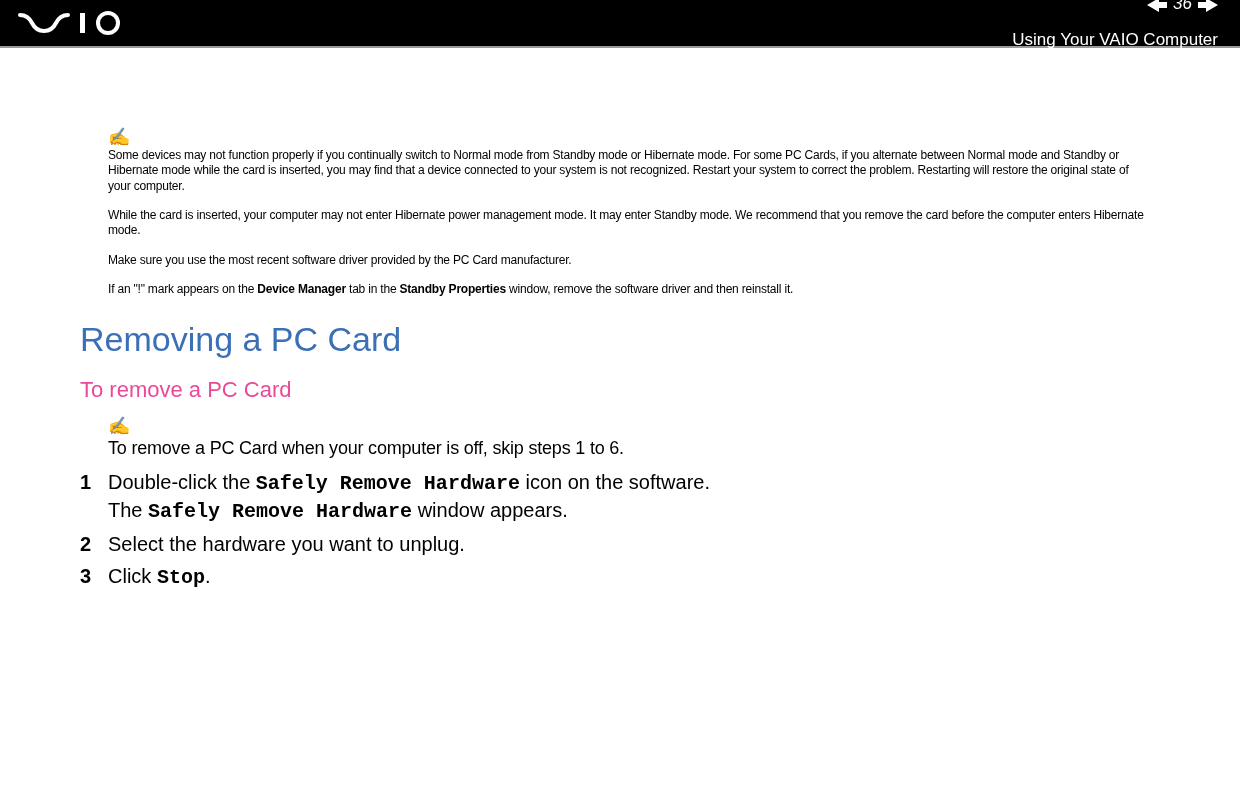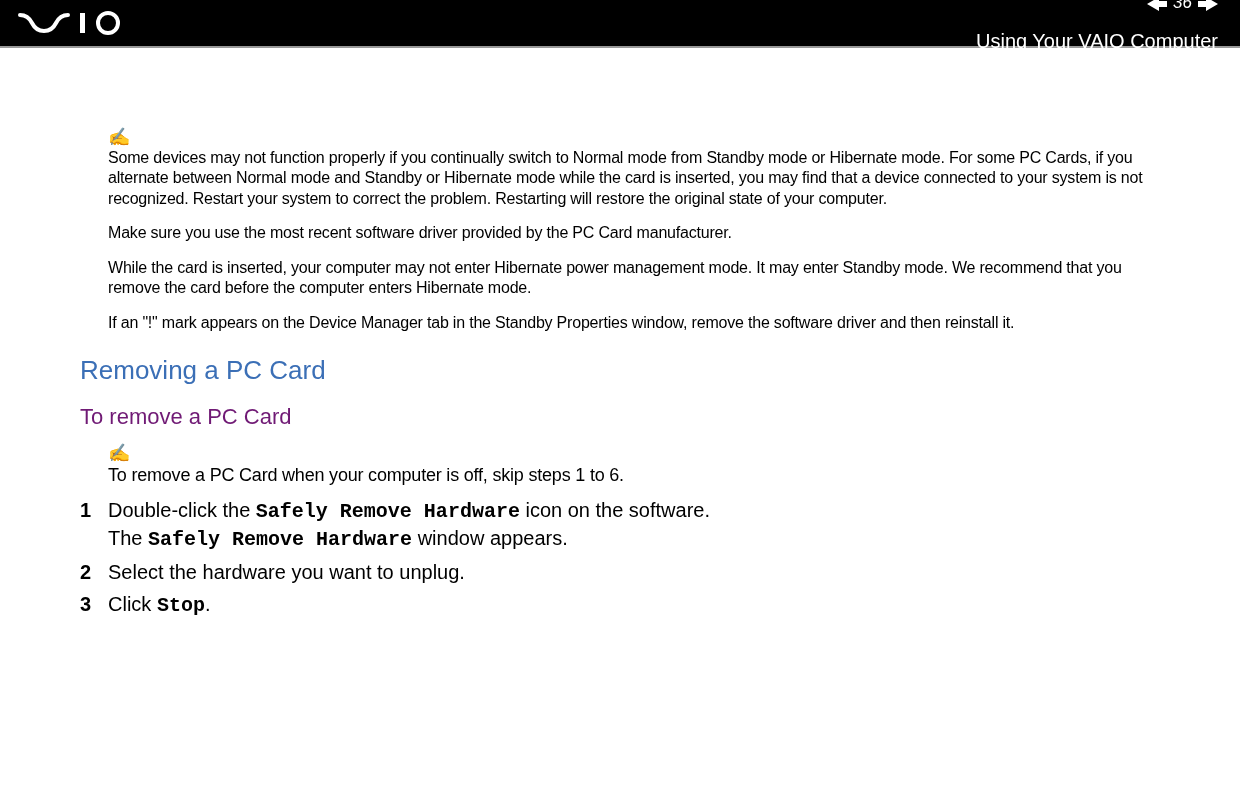--- a/index.html
+++ b/index.html
@@ -44,21 +44,21 @@
       font-style: italic;
       font-weight: normal;
       font-size: 17px;
       line-height: 1;
     }
     .nav-row .arrow {
       display: inline-flex;
       align-items: center;
     }
     .chapter-title {
-      font-size: 20px;
+      font-size: 17px;
       line-height: 1.2;
       margin-top: 18px;
     }
     .divider {
       width: 100%;
       height: 2px;
       background: #999;
     }
     .content {
       padding: 80px 90px 0 108px;
@@ -66,42 +66,42 @@
     .note-icon {
       font-size: 18px;
       color: #666;
       line-height: 1;
       margin-bottom: 2px;
       display: block;
     }
     .note-text {
       font-family: "Helvetica Neue", Arial, sans-serif;
       font-stretch: condensed;
-      font-size: 16px;
+      font-size: 12px;
       line-height: 1.28;
       letter-spacing: -0.2px;
       margin-bottom: 14px;
     }
-    .note-text .b { font-weight: normal; }
+    .note-text .b { font-weight: bold; }
     .heading-blue {
       color: #3b6fb6;
-      font-size: 26px;
+      font-size: 34px;
       font-weight: normal;
       margin-top: 22px;
       margin-bottom: 8px;
       margin-left: -28px;
     }
     .body-text {
       font-size: 20px;
       line-height: 1.25;
       margin-left: -28px;
       margin-bottom: 14px;
     }
     .sub-heading {
-      color: #701a75;
+      color: #ec4899;
       font-size: 22px;
       font-weight: normal;
       margin-left: -28px;
       margin-top: 18px;
       margin-bottom: 14px;
     }
     .steps {
       margin-left: -28px;
     }
     .step-row {
@@ -154,22 +154,22 @@
     </div>
     <div class="chapter-title">Using Your VAIO Computer</div>
   </div>
 </div>
 <div class="divider"></div>
 
 <div class="content">
 
   <span class="note-icon">✍</span>
   <p class="note-text">Some devices may not function properly if you continually switch to Normal mode from Standby mode or Hibernate mode. For some PC Cards, if you alternate between Normal mode and Standby or Hibernate mode while the card is inserted, you may find that a device connected to your system is not recognized. Restart your system to correct the problem. Restarting will restore the original state of your computer.</p>
+  <p class="note-text">While the card is inserted, your computer may not enter Hibernate power management mode. It may enter Standby mode. We recommend that you remove the card before the computer enters Hibernate mode.</p>
   <p class="note-text">Make sure you use the most recent software driver provided by the PC Card manufacturer.</p>
-  <p class="note-text">While the card is inserted, your computer may not enter Hibernate power management mode. It may enter Standby mode. We recommend that you remove the card before the computer enters Hibernate mode.</p>
   <p class="note-text">
     <span>If an "!" mark appears on the </span><span class="b">Device Manager</span><span> tab in the </span><span class="b">Standby Properties</span><span> window, remove the software driver and then reinstall it.</span>
   </p>
 
   <h2 class="heading-blue">Removing a PC Card</h2>
 
   <h3 class="sub-heading">To remove a PC Card</h3>
 
   <div style="margin-left:0;">
     <span class="note-icon">✍</span>

